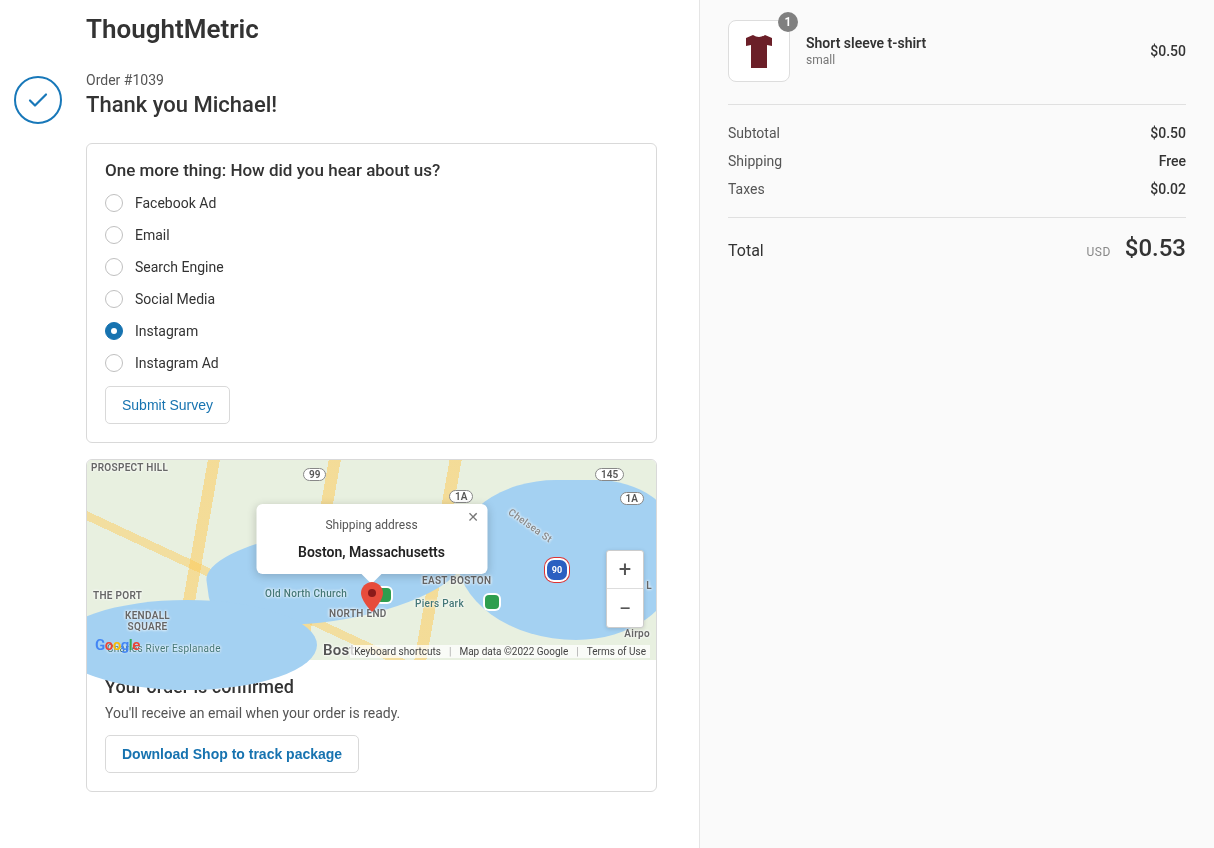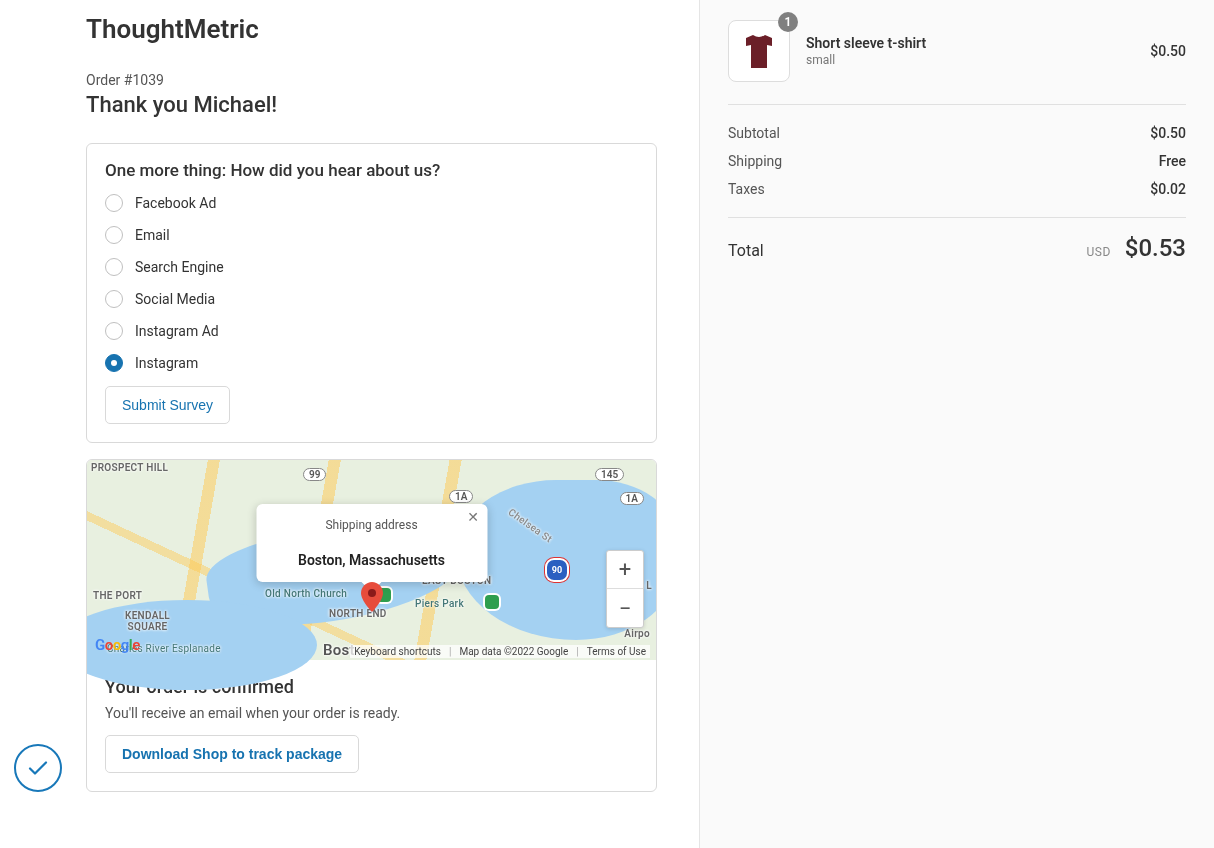--- a/index.html
+++ b/index.html
@@ -16,21 +16,21 @@
     flex: 0 0 700px;
     border-right: 1px solid #e5e5e5;
     padding: 14px 0 0 14px;
     position: relative;
   }
   .right {
     flex: 1;
     background: #fafafa;
     padding: 20px 28px;
   }
-  .header-row { display: flex; align-items: flex-end; }
+  .header-row { display: flex; align-items: flex-start; }
   .check-col { width: 72px; padding-top: 62px; }
   .check-circle {
     width: 48px; height: 48px; border: 2px solid #1878b9; border-radius: 50%;
     display: flex; align-items: center; justify-content: center;
   }
   .content-col { flex: 1; padding-right: 42px; }
   .store-name { font-size: 26px; font-weight: 600; color: #333; margin-bottom: 28px; }
   .order-no { font-size: 14px; color: #555; margin-bottom: 4px; }
   .thank-you { font-size: 22px; font-weight: 500; color: #333; margin-bottom: 26px; }
 
@@ -81,21 +81,21 @@
   .map-tooltip {
     position:absolute; left:50%; top:44px; transform:translateX(-50%);
     background:#fff; border-radius:6px; box-shadow:0 2px 10px rgba(0,0,0,0.2);
     padding:14px 42px 14px 42px; text-align:center; min-width:210px;
   }
   .map-tooltip::after{
     content:""; position:absolute; bottom:-10px; left:50%; transform:translateX(-50%);
     border:10px solid transparent; border-top-color:#fff; border-bottom:none;
   }
   .map-tooltip .close { position:absolute; right:8px; top:6px; font-size:14px; color:#777; cursor:pointer; line-height:1;}
-  .map-tooltip .lbl { font-size:12px; color:#555; margin-bottom:20px;}
+  .map-tooltip .lbl { font-size:12px; color:#555; margin-bottom:12px;}
   .map-tooltip .addr { font-size:14px; font-weight:600; color:#222;}
   .map-pin {
     position:absolute; left:50%; top:122px; transform:translateX(-50%);
   }
   .map-zoom {
     position:absolute; right:12px; bottom:32px; width:38px; background:#fff;
     border:1px solid #ccc; border-radius:3px; overflow:hidden;
     box-shadow:0 1px 4px rgba(0,0,0,0.15);
   }
   .map-zoom div{ height:38px; display:flex; align-items:center; justify-content:center; font-size:22px; color:#555; cursor:pointer;}
@@ -175,26 +175,26 @@
           </div>
           <div class="radio-row">
             <span class="radio"></span>
             <span>Search Engine</span>
           </div>
           <div class="radio-row">
             <span class="radio"></span>
             <span>Social Media</span>
           </div>
           <div class="radio-row">
-            <span class="radio"></span>
-            <span>Instagram Ad</span>
-          </div>
-          <div class="radio-row">
             <span class="radio selected"></span>
             <span>Instagram</span>
+          </div>
+          <div class="radio-row">
+            <span class="radio"></span>
+            <span>Instagram Ad</span>
           </div>
 
           <button class="btn-outline">Submit Survey</button>
         </div>
 
         <div class="card map-card">
           <div class="map">
             <div class="water1"></div>
               <div class="water2"></div>
               <div class="water3"></div>

